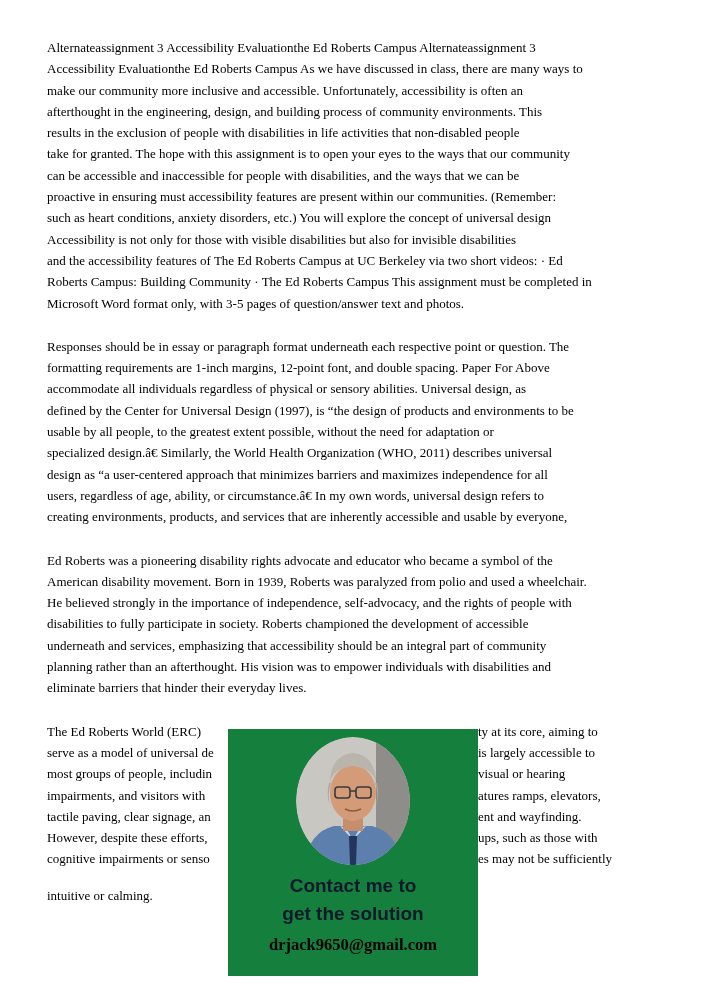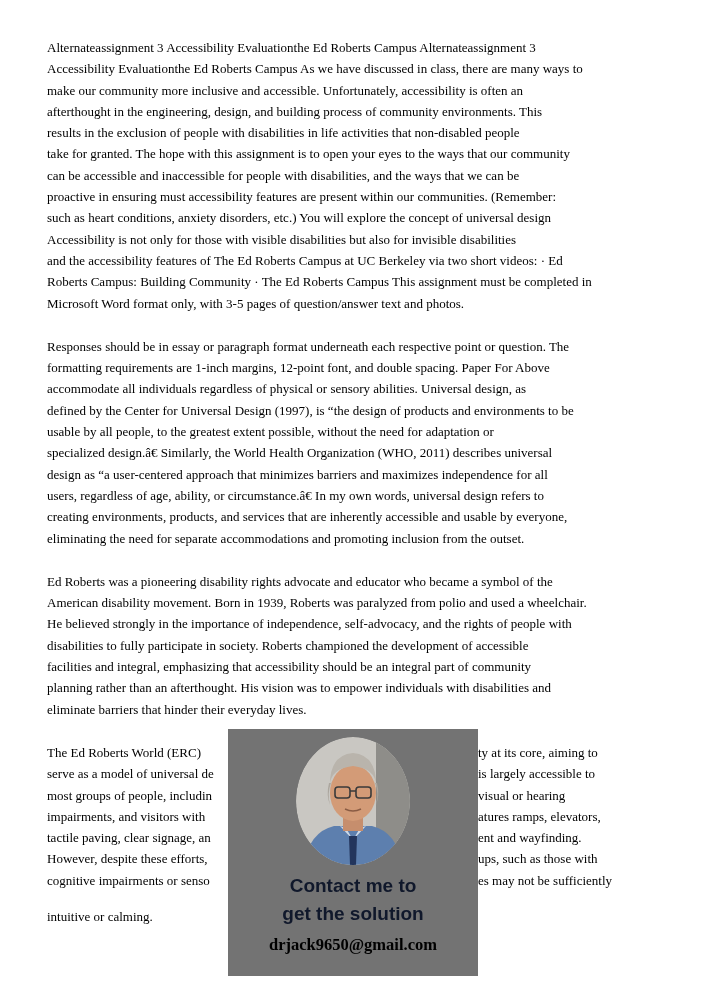--- a/index.html
+++ b/index.html
@@ -74,44 +74,43 @@
     <div class="paragraph">
       <div class="line">Responses should be in essay or paragraph format underneath each respective point or question. The</div>
       <div class="line">formatting requirements are 1-inch margins, 12-point font, and double spacing. Paper For Above</div>
       <div class="line">accommodate all individuals regardless of physical or sensory abilities. Universal design, as</div>
       <div class="line">defined by the Center for Universal Design (1997), is “the design of products and environments to be</div>
       <div class="line">usable by all people, to the greatest extent possible, without the need for adaptation or</div>
       <div class="line">specialized design.â€ Similarly, the World Health Organization (WHO, 2011) describes universal</div>
       <div class="line">design as “a user-centered approach that minimizes barriers and maximizes independence for all</div>
       <div class="line">users, regardless of age, ability, or circumstance.â€ In my own words, universal design refers to</div>
       <div class="line">creating environments, products, and services that are inherently accessible and usable by everyone,</div>
-      <div class="line last">eliminating the need for separate accommodations and promoting inclusion from the outset.</div>
     </div>
     <div class="paragraph">
       <div class="line">Ed Roberts was a pioneering disability rights advocate and educator who became a symbol of the</div>
       <div class="line">American disability movement. Born in 1939, Roberts was paralyzed from polio and used a wheelchair.</div>
       <div class="line">He believed strongly in the importance of independence, self-advocacy, and the rights of people with</div>
       <div class="line">disabilities to fully participate in society. Roberts championed the development of accessible</div>
-      <div class="line">facilities and integral, emphasizing that accessibility should be an integral part of community</div>
+      <div class="line">underneath and services, emphasizing that accessibility should be an integral part of community</div>
       <div class="line">planning rather than an afterthought. His vision was to empower individuals with disabilities and</div>
       <div class="line last">eliminate barriers that hinder their everyday lives.</div>
     </div>
     <div class="paragraph obscured">
       <div class="line"><span class="frag-left">The Ed Roberts World (ERC)</span><span class="frag-right">ty at its core, aiming to</span></div>
       <div class="line"><span class="frag-left">serve as a model of universal de</span><span class="frag-right">is largely accessible to</span></div>
       <div class="line"><span class="frag-left">most groups of people, includin</span><span class="frag-right">visual or hearing</span></div>
       <div class="line"><span class="frag-left">impairments, and visitors with</span><span class="frag-right">atures ramps, elevators,</span></div>
       <div class="line"><span class="frag-left">tactile paving, clear signage, an</span><span class="frag-right">ent and wayfinding.</span></div>
       <div class="line"><span class="frag-left">However, despite these efforts,</span><span class="frag-right">ups, such as those with</span></div>
       <div class="line"><span class="frag-left">cognitive impairments or senso</span><span class="frag-right">es may not be sufficiently</span></div>
       <div class="line last">intuitive or calming.</div>
     </div>
   </div>
 
-<div class="overlay" style="background: #737373;">
+<div class="overlay" style="background: #15803d;">
   <div class="portrait">
     <svg viewBox="0 0 114 128" width="114" height="128">
       <defs>
         <clipPath id="ovalClip">
             <ellipse cx="57" cy="64" rx="57" ry="64"></ellipse>
           </clipPath>
       </defs>
       <g clip-path="url(#ovalClip)">
         <rect width="114" height="128" fill="#c9c7c2"></rect>
         <rect x="80" width="34" height="128" fill="#8e8d89"></rect>

